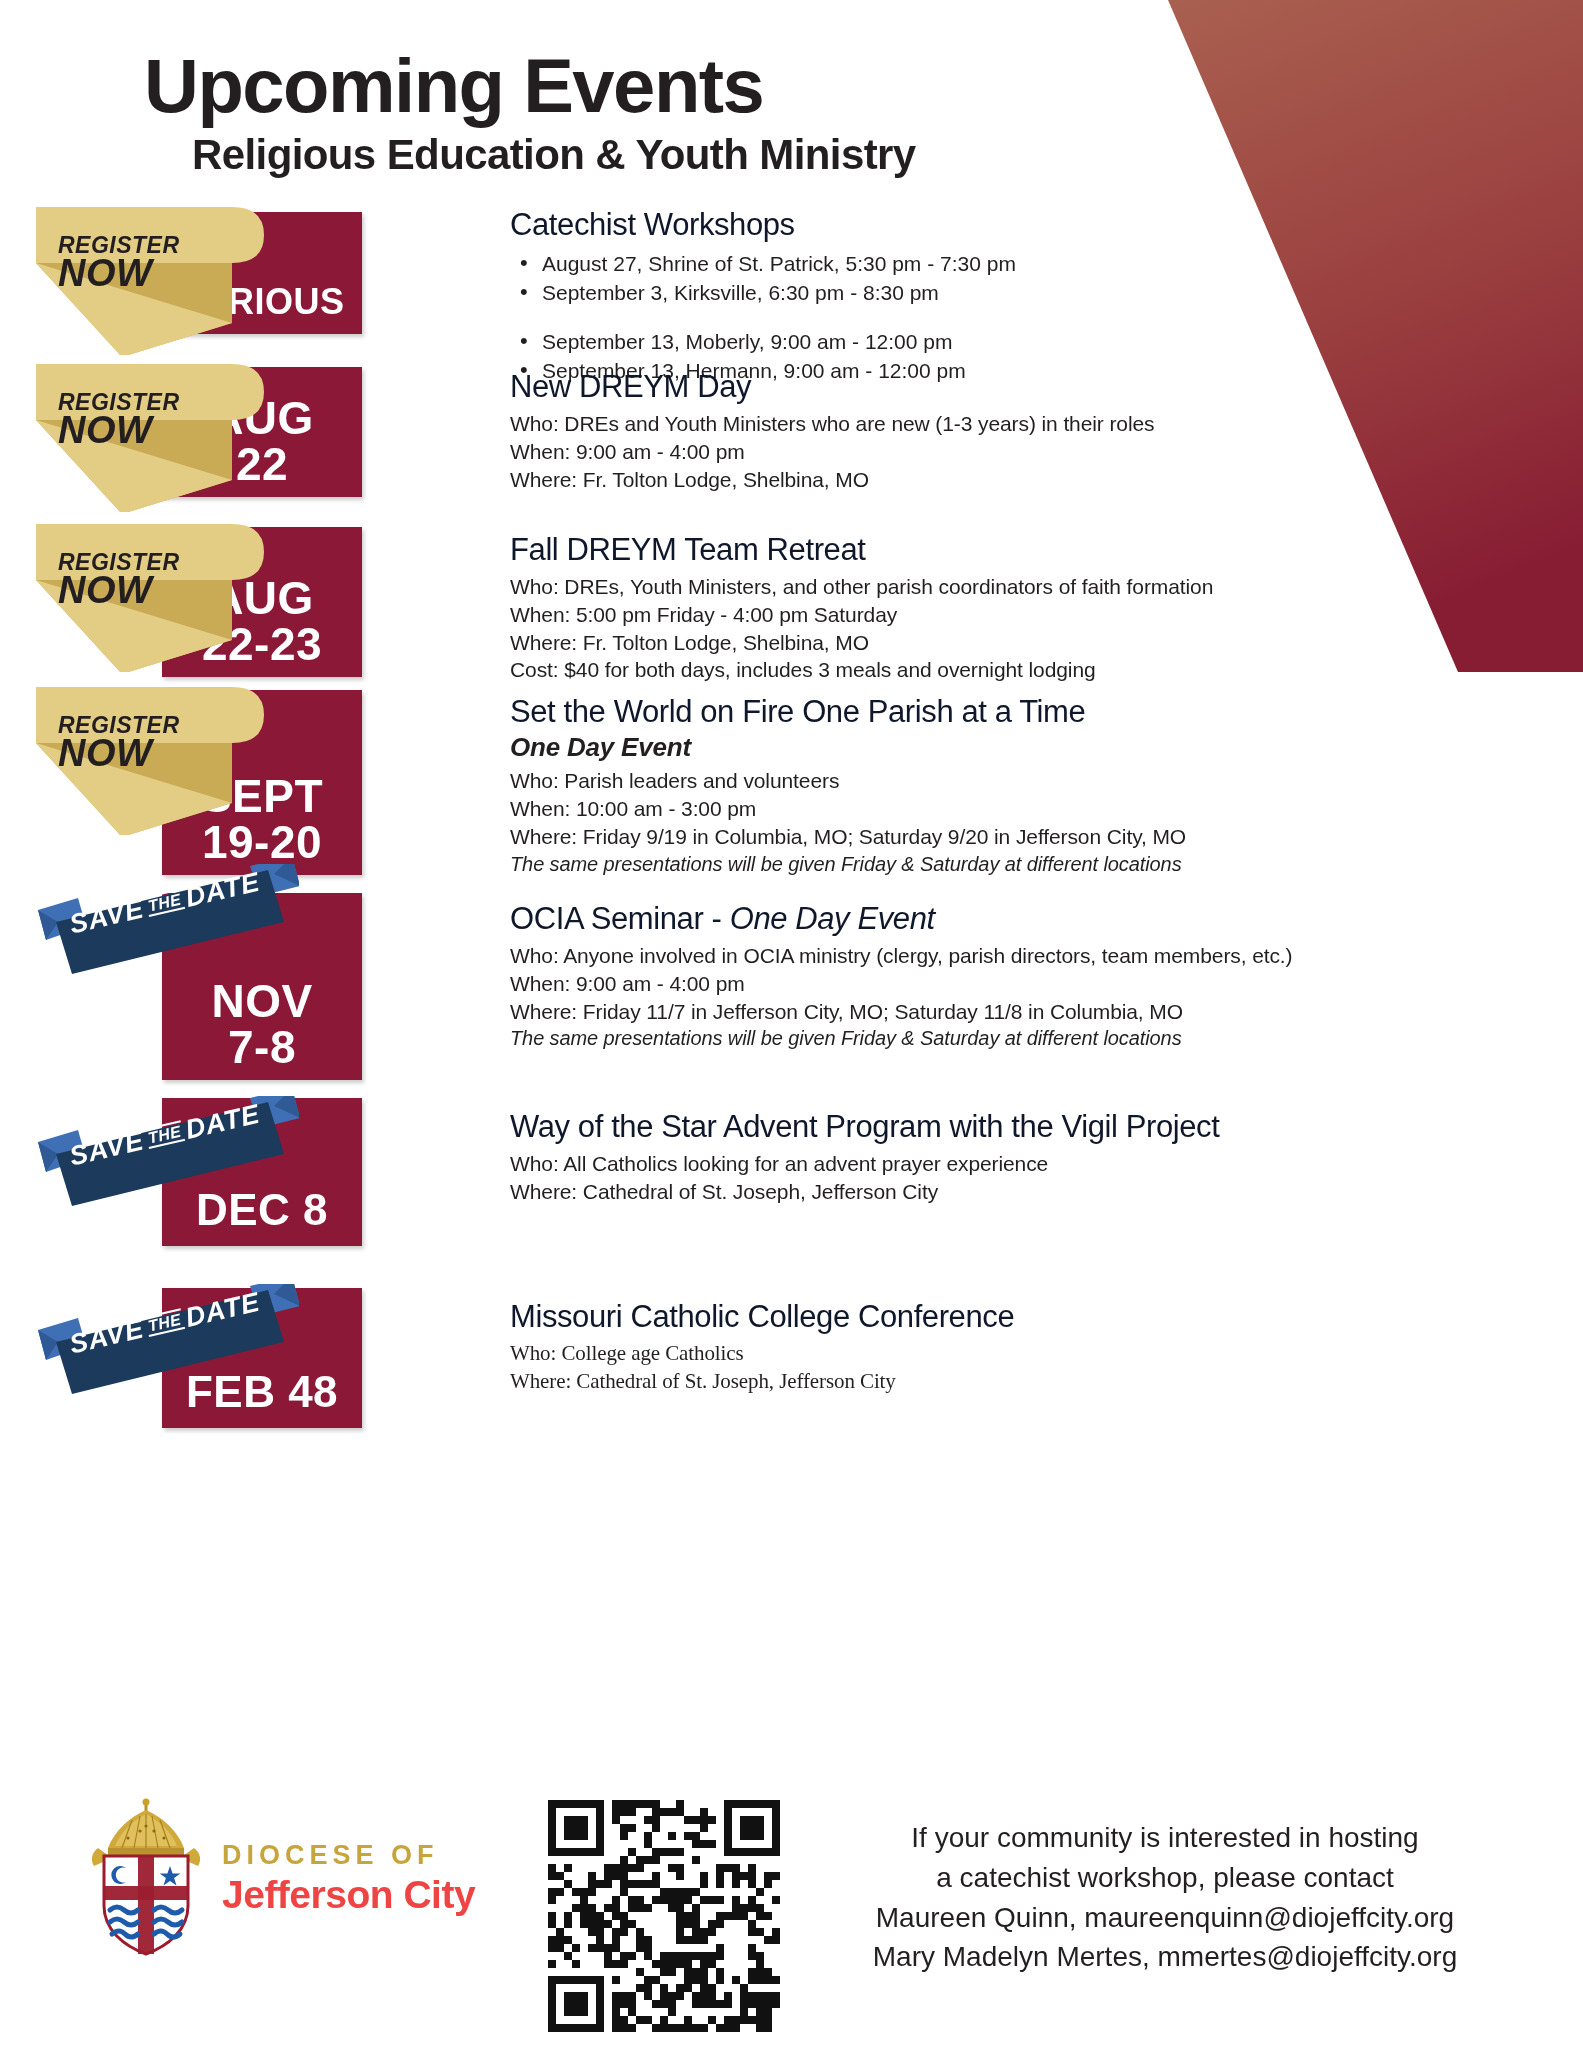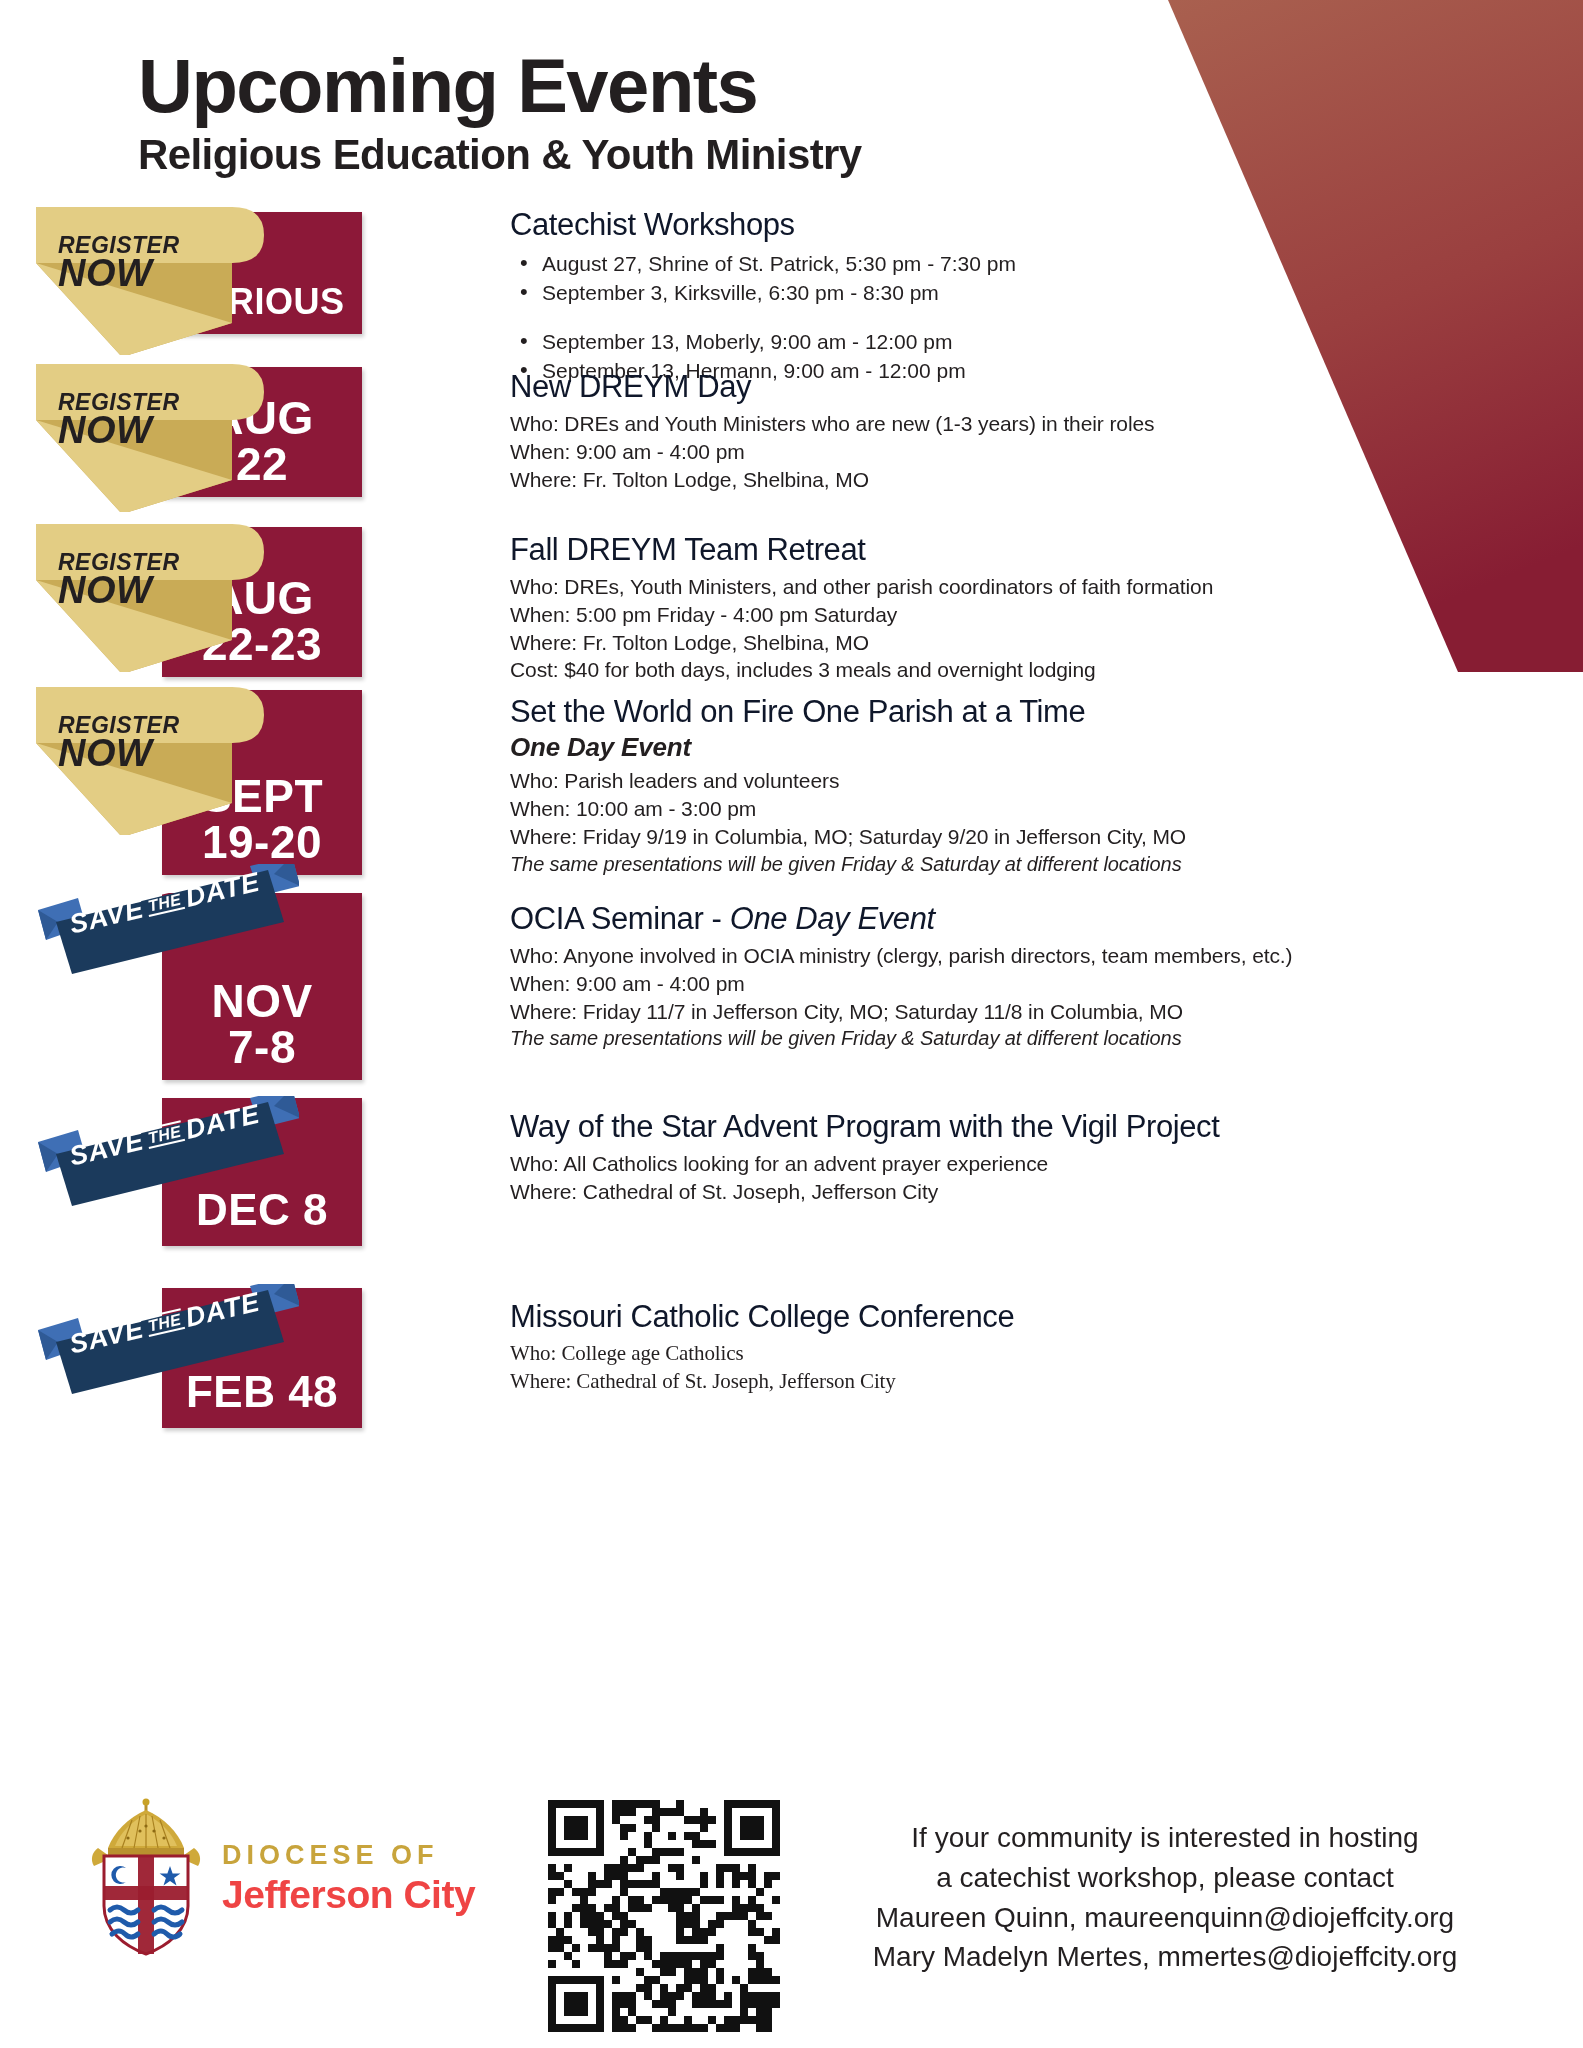--- a/index.html
+++ b/index.html
@@ -20,36 +20,37 @@
 
   
   .corner-deco {
     position: absolute;
     top: 0; right: 0;
     width: 520px; height: 700px;
     pointer-events: none;
   }
 
   
-  .header { position: absolute; left: 138px; top: 46px; }
+  .header { position: absolute; left: 144px; top: 46px; }
   .title {
     font-size: 76px;
     font-weight: bold;
     color: #231f20;
     letter-spacing: -1.5px;
     line-height: 1.05;
     font-family: "Liberation Sans", sans-serif;
   }
   .subtitle {
     font-size: 42px;
     font-weight: bold;
     color: #231f20;
     letter-spacing: -0.6px;
     margin-top: 6px;
     line-height: 1.1;
+    margin-left: 48px;
   }
 
   
   .event-row { position: absolute; left: 0; width: 1583px; }
 
   
   .date-plate {
     position: absolute;
     left: 162px;
     background: #8c1838;

